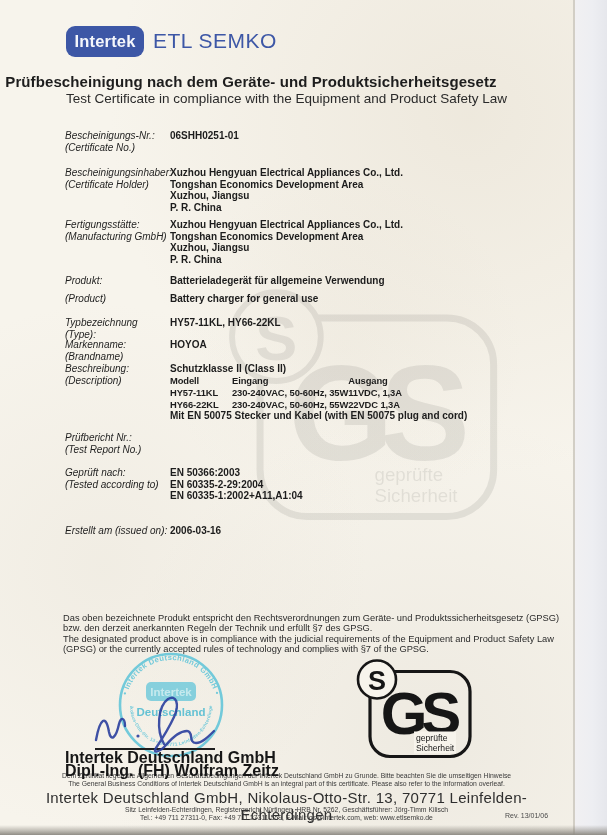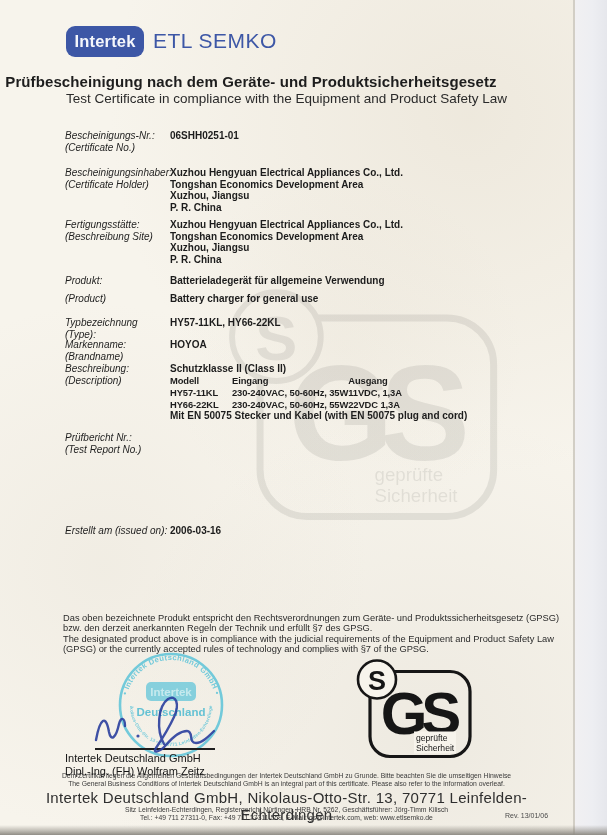--- a/index.html
+++ b/index.html
@@ -66,21 +66,21 @@
   .legal{
     position:absolute;left:63px;top:613px;width:507px;
     font-size:9.3px;color:#2b2b2b;line-height:10.3px;z-index:2;
   }
   
   .watermark{position:absolute;left:218px;top:243px;opacity:.075;z-index:0;}
   
   .stamp{position:absolute;left:118px;top:652px;opacity:.82;z-index:2;}
   .signature{position:absolute;left:88px;top:688px;z-index:3;}
   .sig-line{position:absolute;left:95px;top:748px;width:120px;height:1.6px;background:#1e1e1e;z-index:2;}
-  .signatory{position:absolute;left:65px;top:752px;font-size:11px;color:#161616;line-height:12.5px;z-index:3;}
+  .signatory{position:absolute;left:65px;top:752px;font-size:16px;color:#161616;line-height:12.5px;z-index:3;font-weight:bold;}
   .gs-mark{position:absolute;left:352px;top:656px;z-index:2;}
   
   .terms{
     position:absolute;left:0;top:772px;width:573px;text-align:center;
     font-size:6.8px;color:#3a3a3a;line-height:8px;z-index:2;
   }
   .address{
     position:absolute;left:0;top:789px;width:573px;text-align:center;
     font-size:15px;color:#2e2e2e;letter-spacing:.3px;z-index:2;
   }
@@ -126,21 +126,21 @@
         <div>Xuzhou Hengyuan Electrical Appliances Co., Ltd.</div>
         <div>Tongshan Economics Development Area</div>
         <div>Xuzhou, Jiangsu</div>
         <div>P. R. China</div>
       </div>
     </div>
 
     <div class="frow" style="top:219px">
       <div class="flabel">
         <div>Fertigungsstätte:</div>
-        <div>(Beschreibung Site)</div>
+        <div>(Manufacturing GmbH)</div>
       </div>
       <div class="fvalue">
         <div>Xuzhou Hengyuan Electrical Appliances Co., Ltd.</div>
         <div>Tongshan Economics Development Area</div>
         <div>Xuzhou, Jiangsu</div>
         <div>P. R. China</div>
       </div>
     </div>
 
     <div class="frow" style="top:275px">
@@ -196,20 +196,31 @@
       </div>
     </div>
 
     <div class="frow" style="top:432px">
       <div class="flabel">
         <div>Prüfbericht Nr.:</div>
         <div>(Test Report No.)</div>
       </div>
     </div>
 
+    <div class="frow" style="top:467px">
+      <div class="flabel">
+        <div>Geprüft nach:</div>
+        <div>(Tested according to)</div>
+      </div>
+      <div class="fvalue">
+        <div>EN 50366:2003</div>
+        <div>EN 60335-2-29:2004</div>
+        <div>EN 60335-1:2002+A11,A1:04</div>
+      </div>
+    </div>
 
 
     <div class="frow" style="top:525px">
       <div class="flabel">Erstellt am (issued on):</div>
       <div class="fvalue">2006-03-16</div>
     </div>
 
     <div class="legal">
       <div>Das oben bezeichnete Produkt entspricht den Rechtsverordnungen zum Geräte- und Produktssicherheitsgesetz (GPSG) bzw. den derzeit anerkannten Regeln der Technik und erfüllt §7 des GPSG.</div>
       <div>The designated product above is in compliance with the judicial requirements of the Equipment and Product Safety Law (GPSG) or the currently accepted rules of technology and complies with §7 of the GPSG.</div>

